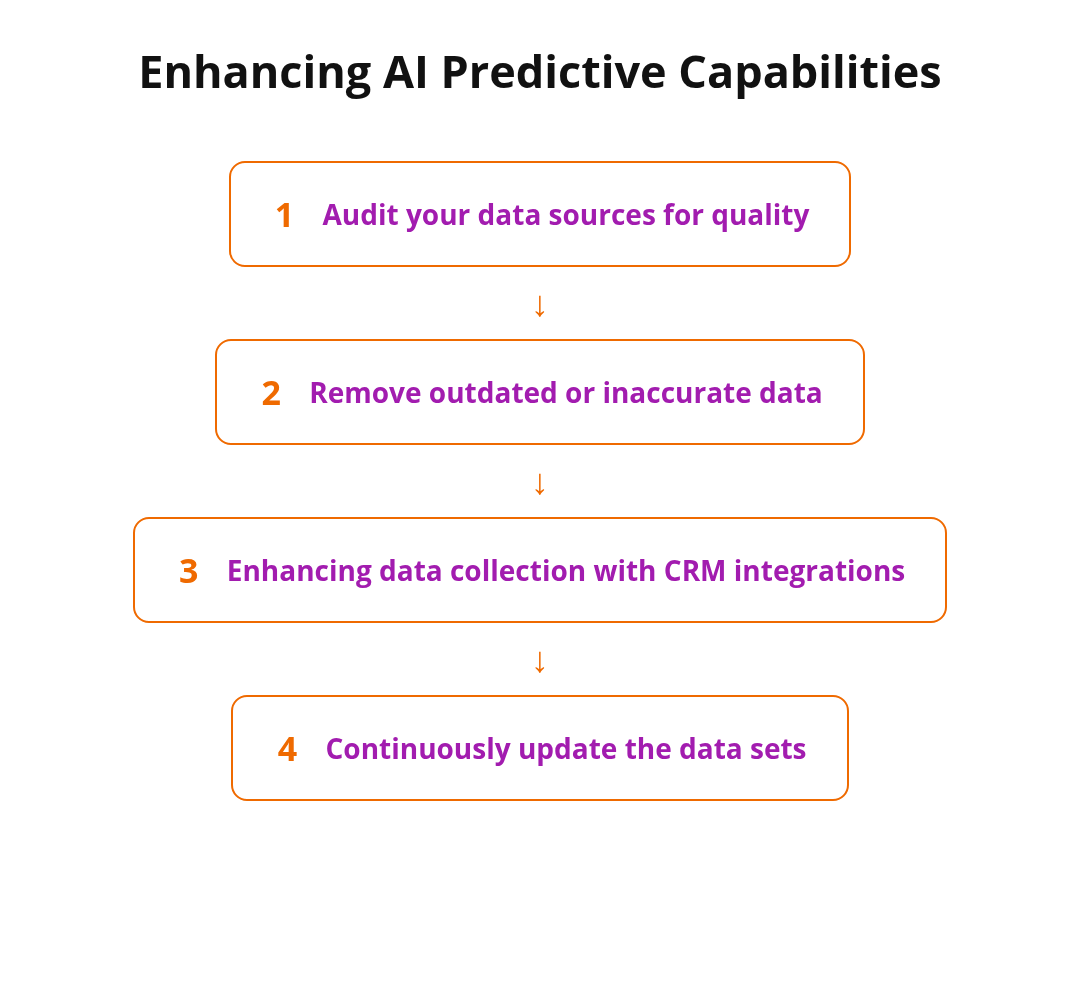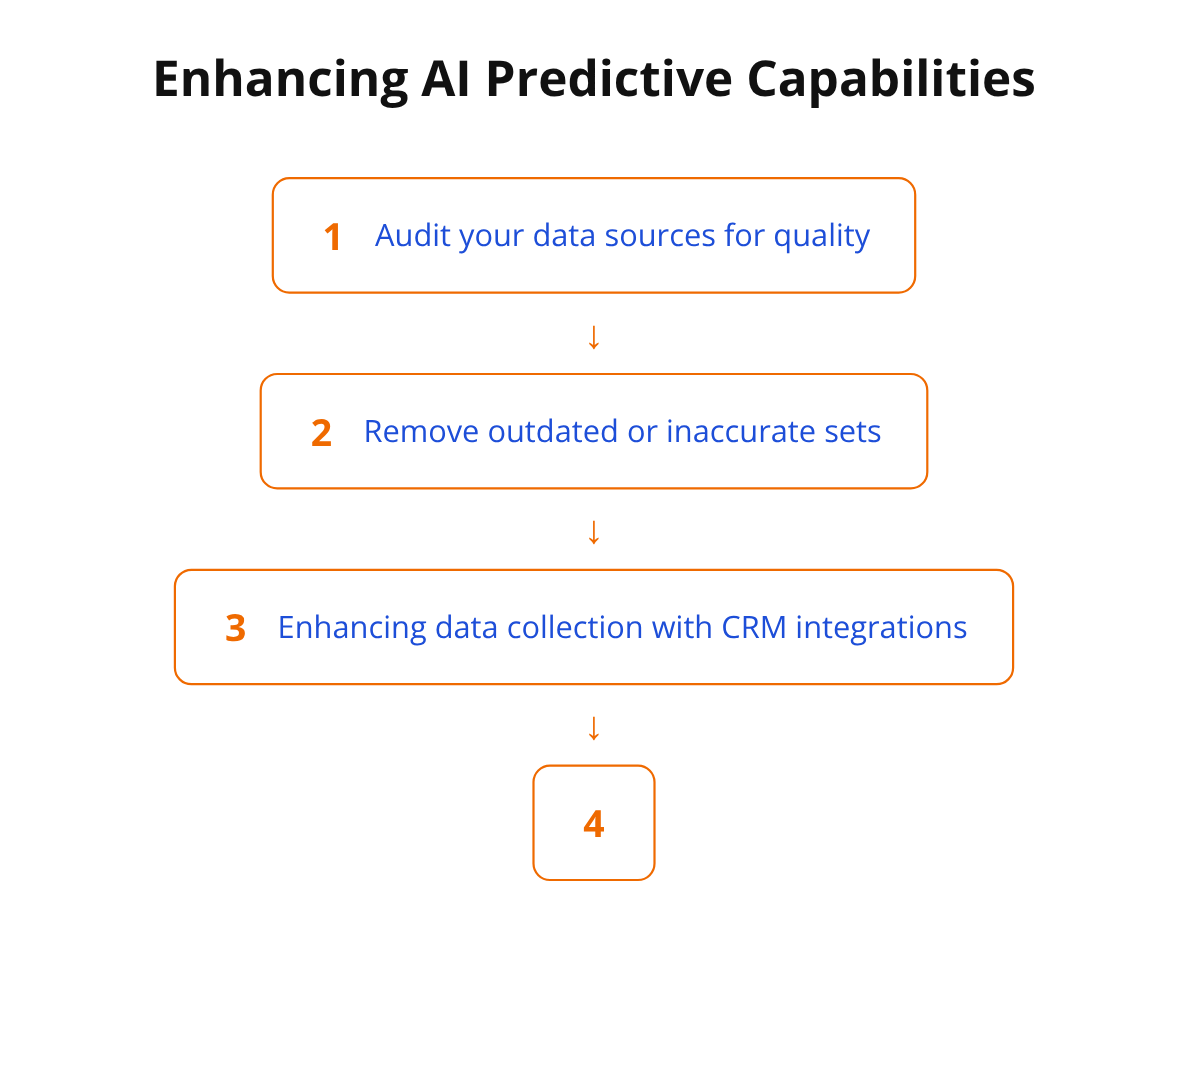--- a/index.html
+++ b/index.html
@@ -36,22 +36,22 @@
   }
   .step-num {
     font-size: 34px;
     font-weight: 700;
     color: #ef6a00;
     min-width: 28px;
     text-align: center;
   }
   .step-text {
     font-size: 28px;
-    color: #1d4ed8;
-    font-weight: 400;
+    color: #a21caf;
+    font-weight: 700;
   }
   .arrow {
     color: #ef6a00;
     font-size: 36px;
     line-height: 1;
     margin: 18px 0 18px 0;
     font-weight: 400;
   }
 </style>
 </head>
@@ -63,29 +63,30 @@
 
   <div class="step-box">
     <span class="step-num">1</span>
     <span class="step-text">Audit your data sources for quality</span>
   </div>
 
   <div class="arrow">↓</div>
 
   <div class="step-box">
     <span class="step-num">2</span>
-    <span class="step-text">Remove outdated or inaccurate sets</span>
+    <span class="step-text">Remove outdated or inaccurate data</span>
   </div>
 
   <div class="arrow">↓</div>
 
   <div class="step-box">
     <span class="step-num">3</span>
     <span class="step-text">Enhancing data collection with CRM integrations</span>
   </div>
 
   <div class="arrow">↓</div>
 
   <div class="step-box">
     <span class="step-num">4</span>
+    <span class="step-text">Continuously update the data sets</span>
   </div>
 
 </div>
 
 </body></html>

